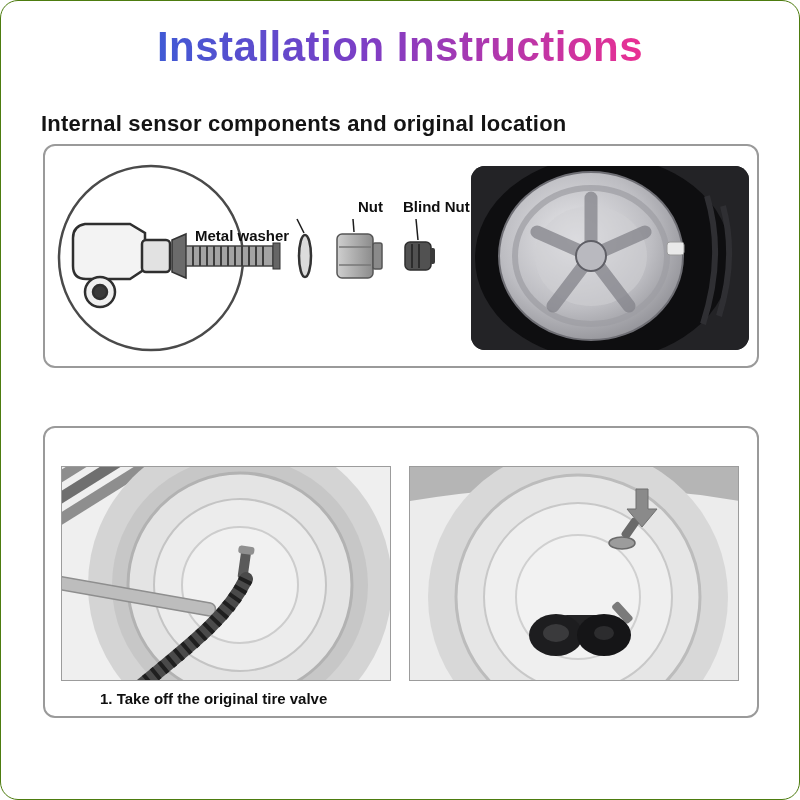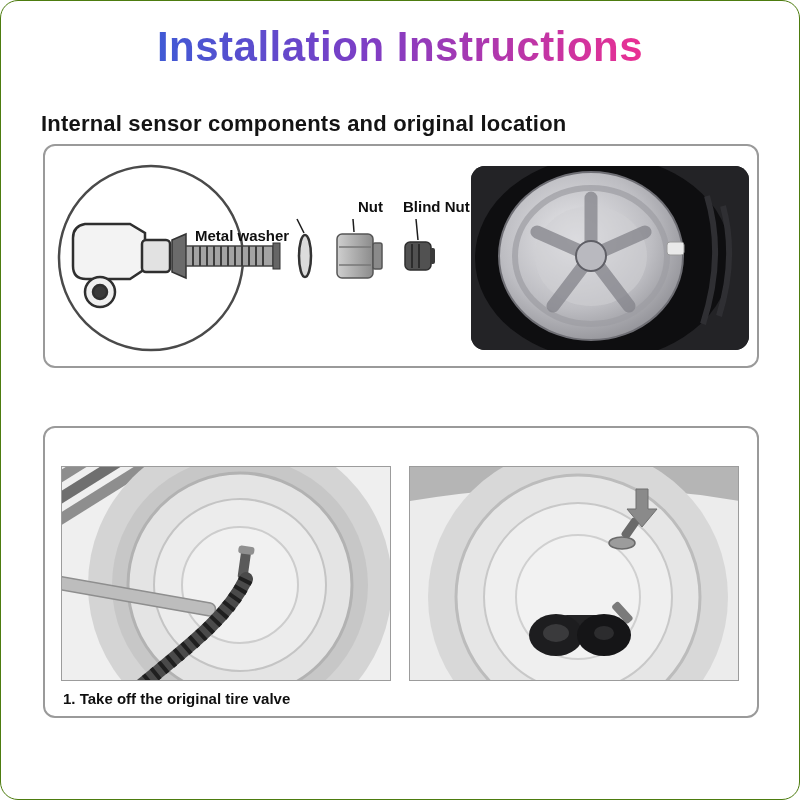--- a/index.html
+++ b/index.html
@@ -39,21 +39,21 @@
     position:absolute; left:426px; top:20px; width:278px; height:184px;
     border-radius:14px; overflow:hidden; background:#1c1c1e;
   }
 
   .step-figure { position:absolute; top:38px; width:330px; height:215px;
     border:1px solid #9c9c9c; background:#efefef; overflow:hidden; }
   #step1-figure { left:16px; }
   #step2-figure { left:364px; }
 
   .step-caption {
-    position:absolute; top:262px; font-size:15px; font-weight:bold; color:#0f0f0f; white-space:nowrap;
+    position:absolute; top:262px; font-size:15px; font-weight:bold; color:#0f0f0f; white-space:nowrap;margin-left:37px;
   }
   #step1-caption { left:18px; }
   #step2-caption { left:366px; }
 </style>
 </head>
 <body>
 
 <div class="page">
 
   <div class="title">Installation Instructions</div>

